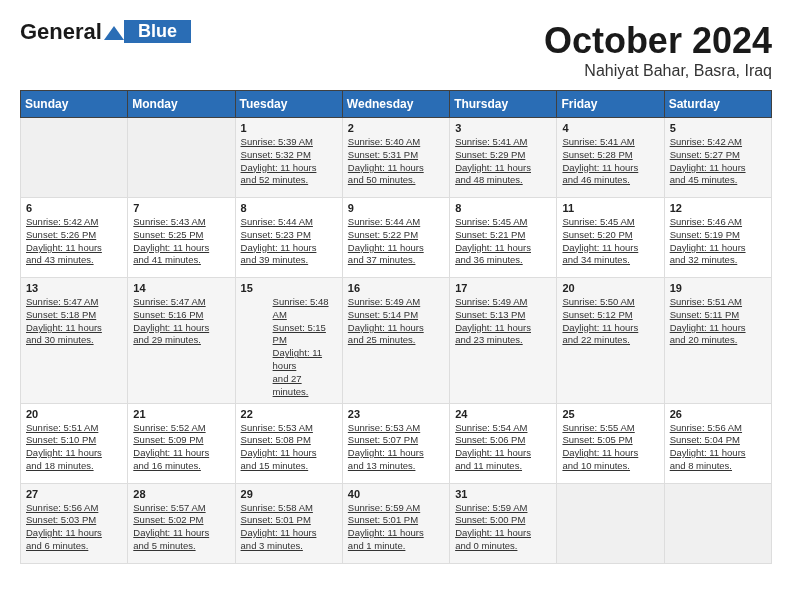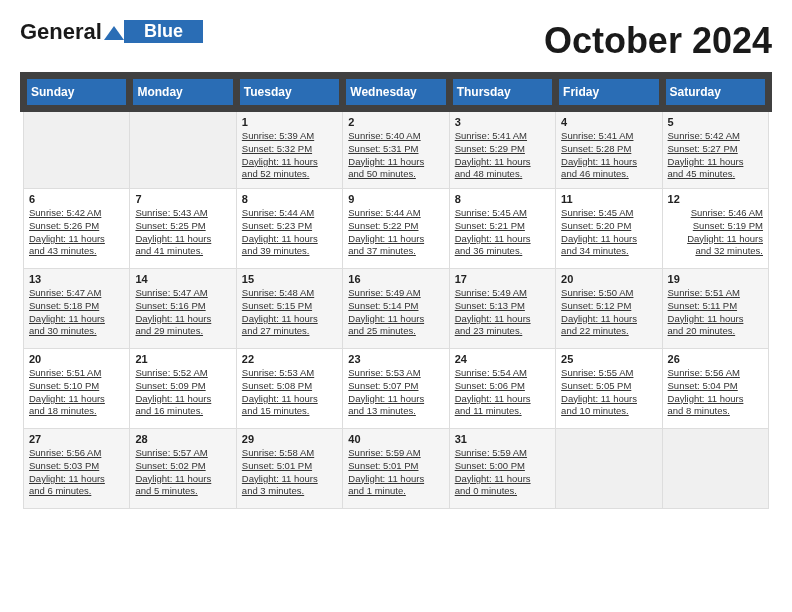--- a/index.html
+++ b/index.html
@@ -50,21 +50,21 @@
       border-collapse: collapse;
       table-layout: fixed;
     }
     thead tr th {
       background-color: #2a6db5;
       color: #fff;
       font-size: 12px;
       font-weight: bold;
       padding: 6px 4px;
       text-align: left;
-      border: 7px solid #404040;
+      border: 1px solid #404040;
       margin-top: 10px;
     }
     tbody tr td {
       vertical-align: top;
       padding: 4px 5px;
       font-size: 10px;
       color: #333;
       border: 1px solid #ddd;
       height: 80px;
       background: #fff;
@@ -97,24 +97,25 @@
 
 <div class="header">
   <div class="logo">
     <div style="display:flex;align-items:center;">
       <span class="logo-text">
         <span>General</span><svg class="logo-arrow" viewBox="0 0 20 14" style="display:inline-block;vertical-align:middle;margin-left:2px;">
             <polygon points="0,14 10,0 20,14" fill="#2a6db5"></polygon>
           </svg>
       </span>
     </div>
-    <div style="background:#2a6db5;color:#fff;font-size:18px;font-weight:bold;padding:1px 20px;">Blue</div>
+    <div style="background:#2a6db5;color:#fff;font-size:18px;font-weight:bold;padding:1px 14px;">Blue</div>
   </div>
   <div class="title-block">
     <div class="month-title">October 2024</div>
+    <div class="subtitle">Nahiyat Bahar, Basra, Iraq</div>
   </div>
 </div>
 
 <table>
   <thead>
     <tr>
     <th>Sunday</th>
         <th>Monday</th>
         <th>Tuesday</th>
         <th>Wednesday</th>
@@ -201,21 +202,21 @@
         </td>
         <td>
           <span class="day-num">11</span>
           <div class="cell-info" style="white-space: pre-line;">Sunrise: 5:45 AM
 Sunset: 5:20 PM
 Daylight: 11 hours
 and 34 minutes.</div>
         </td>
         <td>
           <span class="day-num">12</span>
-          <div class="cell-info" style="white-space: pre-line; text-align: right;">Sunrise: 5:46 AM
+          <div class="cell-info" style="white-space: pre-line;">Sunrise: 5:46 AM
 Sunset: 5:19 PM
 Daylight: 11 hours
 and 32 minutes.</div>
         </td>
       </tr>
       <tr>
         <td>
           <span class="day-num">13</span>
           <div class="cell-info" style="white-space: pre-line;">Sunrise: 5:47 AM
 Sunset: 5:18 PM
@@ -224,21 +225,21 @@
         </td>
         <td>
           <span class="day-num">14</span>
           <div class="cell-info" style="white-space: pre-line;">Sunrise: 5:47 AM
 Sunset: 5:16 PM
 Daylight: 11 hours
 and 29 minutes.</div>
         </td>
         <td>
           <span class="day-num">15</span>
-          <div class="cell-info" style="white-space: pre-line;">Sunrise: 5:48 AM
+          <div class="cell-info" style="white-space: pre-line; margin-left: 32px;">Sunrise: 5:48 AM
 Sunset: 5:15 PM
 Daylight: 11 hours
 and 27 minutes.</div>
         </td>
         <td>
           <span class="day-num">16</span>
           <div class="cell-info" style="white-space: pre-line;">Sunrise: 5:49 AM
 Sunset: 5:14 PM
 Daylight: 11 hours
 and 25 minutes.</div>

